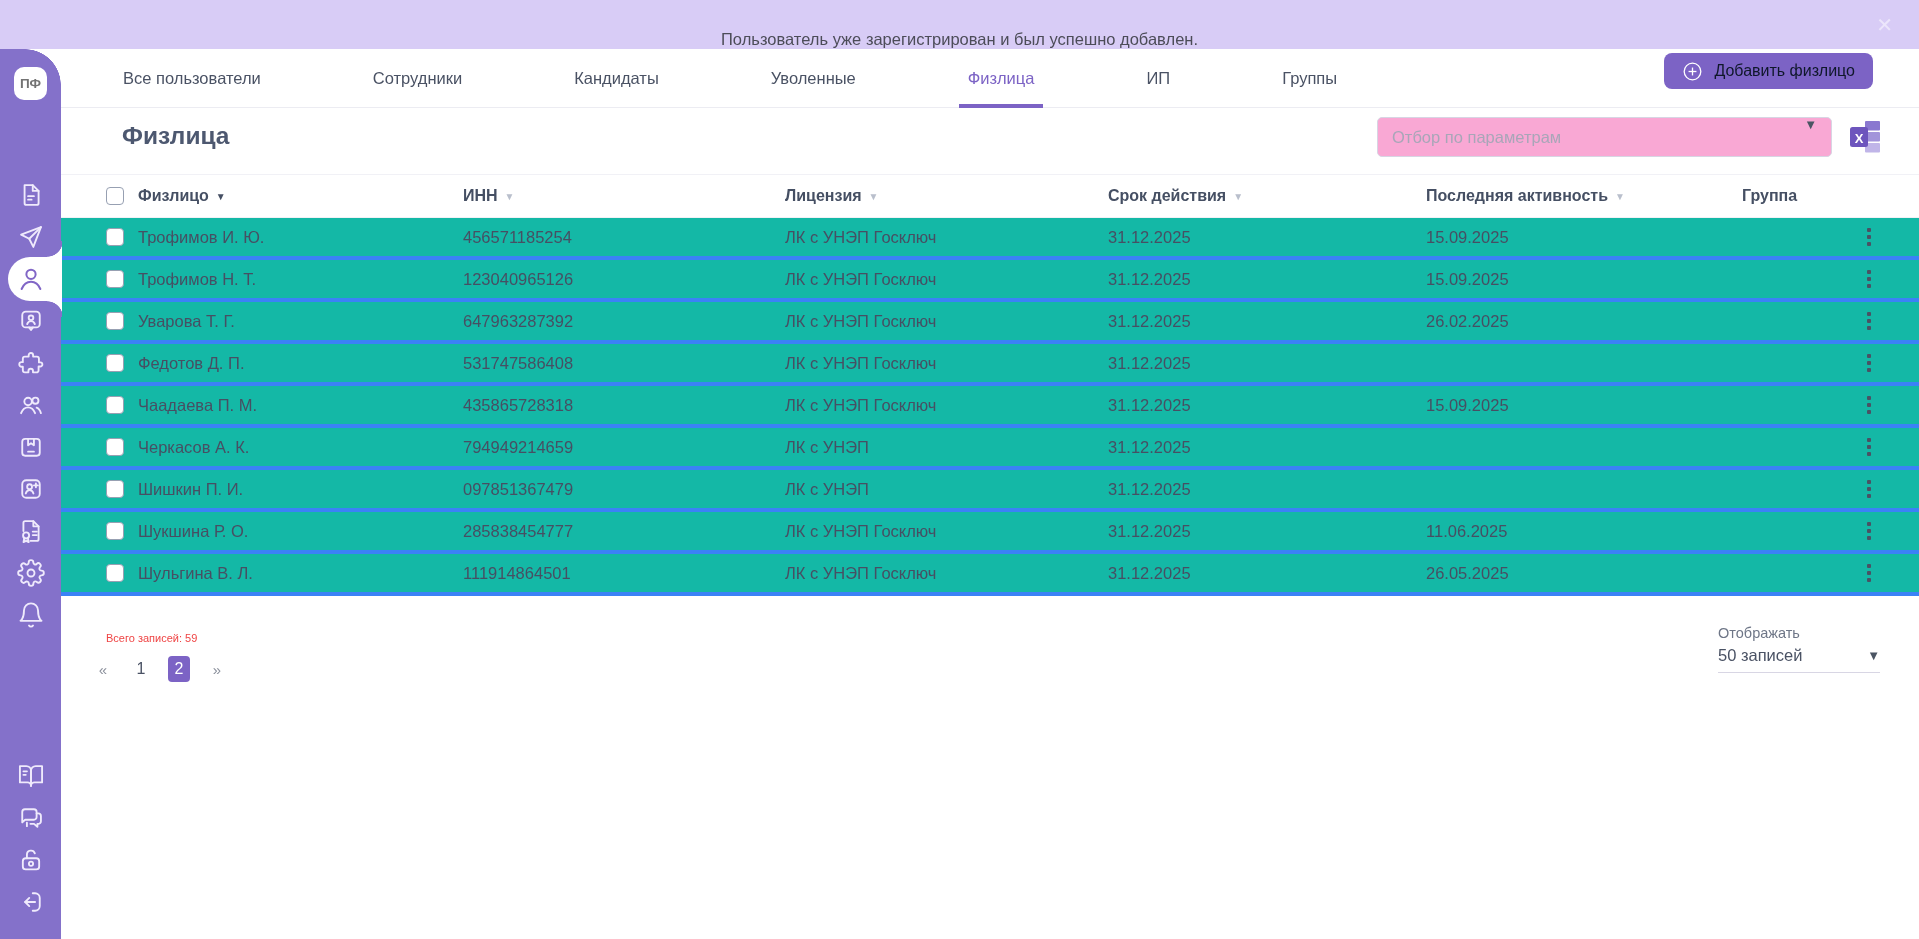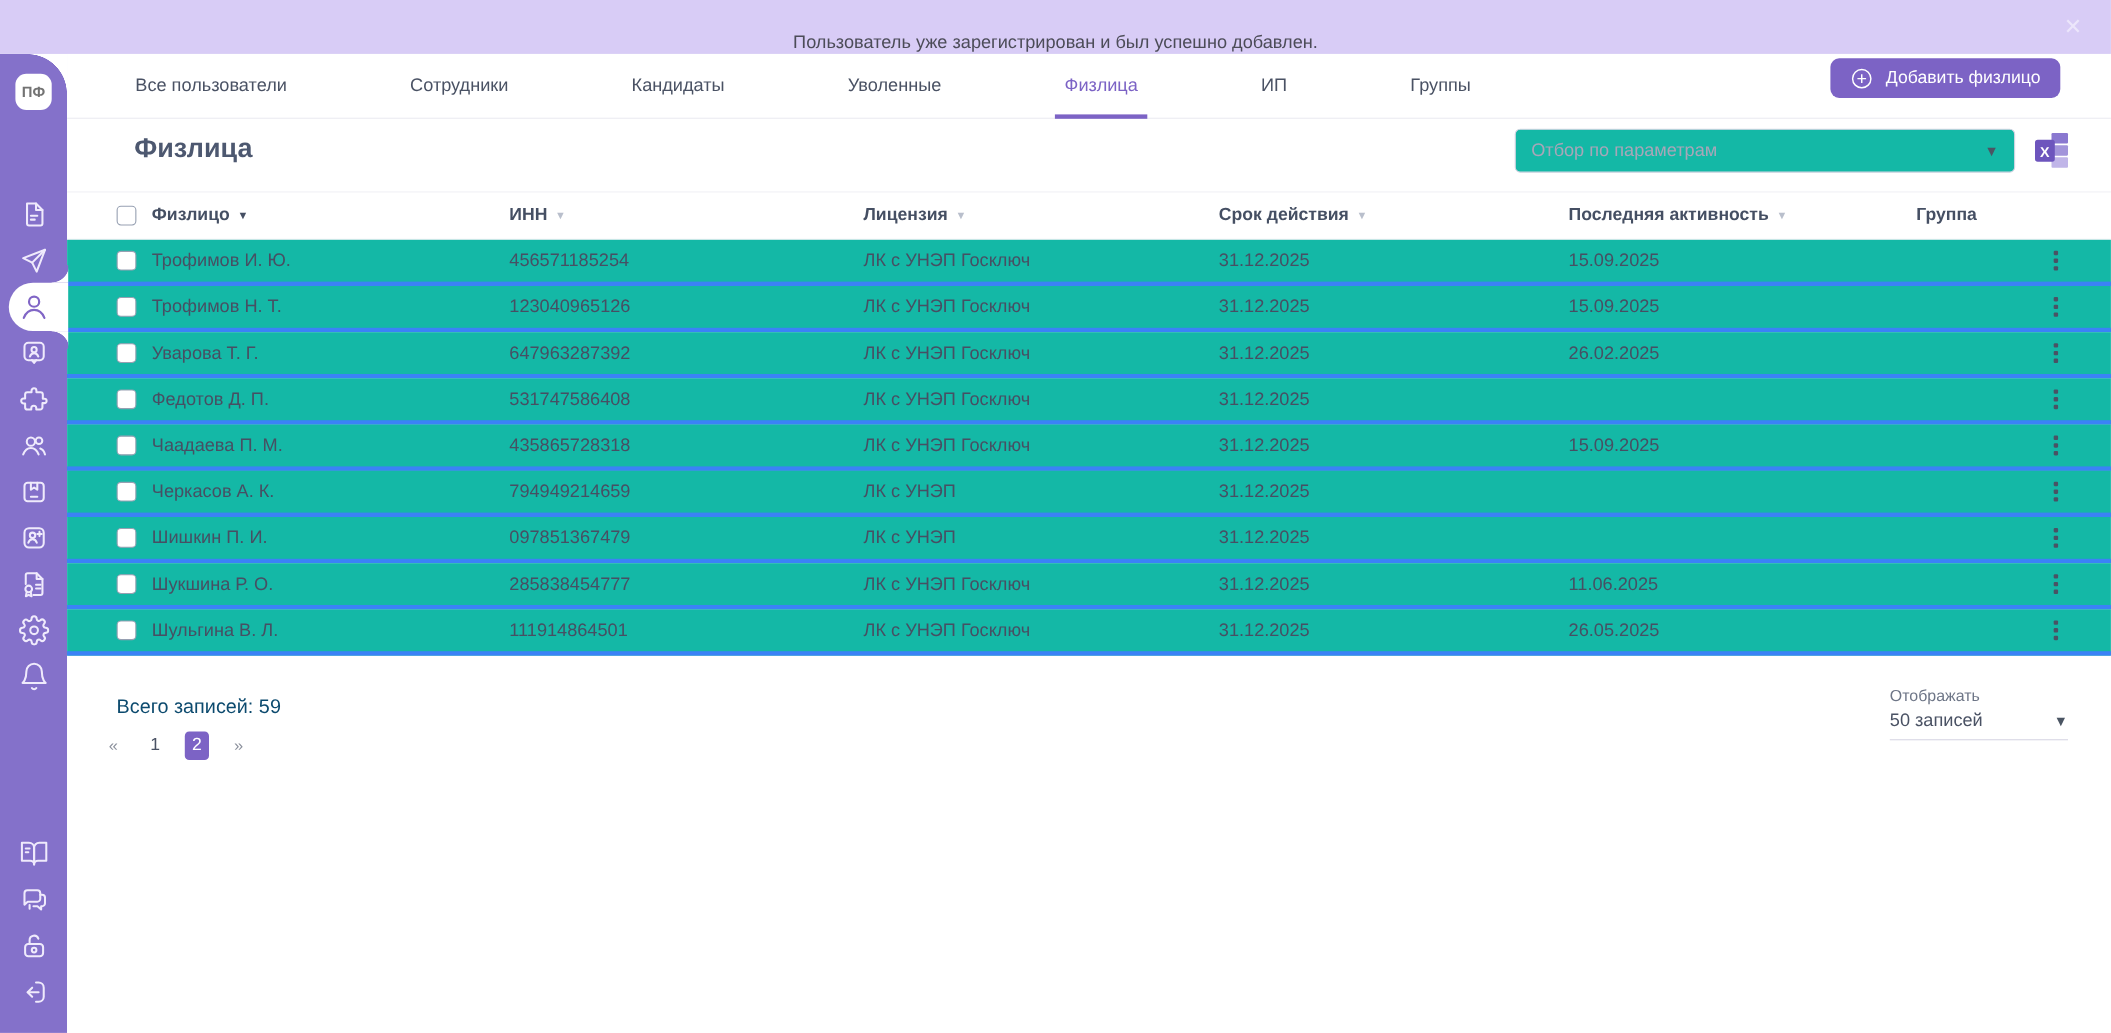--- a/index.html
+++ b/index.html
@@ -34,30 +34,30 @@
   .curve-bottom { bottom:-22px; background:radial-gradient(circle 16px at 0 100%, #8471ca 15.4px, #fff 16px); }
 
   
   .main { flex:1; position:relative; background:#fff; }
 
   .tabbar { height:59px; border-bottom:1px solid #ececf2; display:flex; align-items:center; padding-left:53px; position:relative;gap:44px; }
   .tab { font-size:16.5px; color:#4a5264; padding:0 9px; margin-right:50px; height:59px;
          display:flex; align-items:center; position:relative; cursor:pointer; white-space:nowrap; }
   .tab.active { color:#7c63c5; }
   .tab.active::after { content:""; position:absolute; left:0; right:0; bottom:0; height:4px; background:#7c63c5; }
-  .add-btn { position:absolute; right:46px; top:4px; height:36px; background:#7c63c5; color:#ffffff; border:none;
+  .add-btn { position:absolute; right:46px; top:4px; height:36px; background:#7c63c5; color:#0f172a; border:none;
              border-radius:8px; display:flex; align-items:center; gap:11px; padding:0 18px; font-size:16px; cursor:pointer;
              font-family:"Liberation Sans", sans-serif; }
   .add-btn svg { stroke:#fff; fill:none; stroke-width:1.5; }
 
   .toolbar { height:66px; position:relative; }
   .page-title { position:absolute; left:61px; top:14px; font-size:24.5px; font-weight:bold; color:#4d5870; }
   .filter-wrap { position:absolute; right:37px; top:9px; display:flex; align-items:center; gap:16px; }
   .filter { width:455px; height:40px; border:1px solid #d7d5e3; border-radius:5px; position:relative;
-            display:flex; align-items:center; padding:0 42px 0 14px; background:#14b8a6; }
+            display:flex; padding:0 42px 0 14px; background:#f9a8d4; }
   .filter input { border:none; outline:none; width:100%; font-size:16.5px; color:#474f63;
                   font-family:"Liberation Sans", sans-serif; background:transparent; }
   .filter input::placeholder { color:#a8a6b8; }
   .dd-arrow { color:#4b5563; font-size:13px; line-height:1; }
   .filter .dd-arrow { position:absolute; right:14px; cursor:pointer; }
   .excel-btn { cursor:pointer; display:block; }
 
   
   .grid { display:grid; grid-template-columns:32px 325px 322px 323px 318px 316px 1fr 44px;
           align-items:center; padding-left:45px; padding-right:28px; }
@@ -68,21 +68,21 @@
   .arr.dark { color:#454f63; } .arr.light { color:#b9bfcc; }
   .trow { height:42px; border-bottom:4px solid #3b82f6; font-size:16.5px; color:#474f63; background:#14b8a6; }
   .checkbox { appearance:none; -webkit-appearance:none; width:18px; height:18px; border:1.5px solid #97a0b2;
               border-radius:4px; background:#fff; cursor:pointer; display:block; }
   .kebab-cell { justify-self:center; cursor:pointer; padding:6px; }
   .kebab { display:block; width:4px; height:4px; border-radius:1px; background:#4a5264;
            box-shadow:0 -7px 0 #4a5264, 0 7px 0 #4a5264; }
 
   
   .tfooter { margin-top:36px; position:relative; }
-  .total { margin-left:45px; font-size:18px; color:#0c4a6e; }
+  .total { margin-left:45px; font-size:11px; color:#ef4444; }
   .pagination { margin-left:31px; margin-top:12px; display:flex; align-items:center; gap:16px; }
   .pg { min-width:22px; height:26px; display:flex; align-items:center; justify-content:center;
         font-size:16px; color:#4a5264; cursor:pointer; }
   .pg.arrow { color:#8b909c; font-size:15px; }
   .pg.active { background:#7c63c5; color:#fff; border-radius:4px; width:22px; }
   .display-select { position:absolute; right:39px; top:-7px; width:162px; border-bottom:1px solid #d8d6e4;
                     padding-bottom:7px; cursor:pointer; }
   .ds-label { font-size:14.5px; color:#6e7687; }
   .ds-row { margin-top:5px; display:flex; align-items:center; justify-content:space-between;
             font-size:16.5px; color:#4a5264; }

